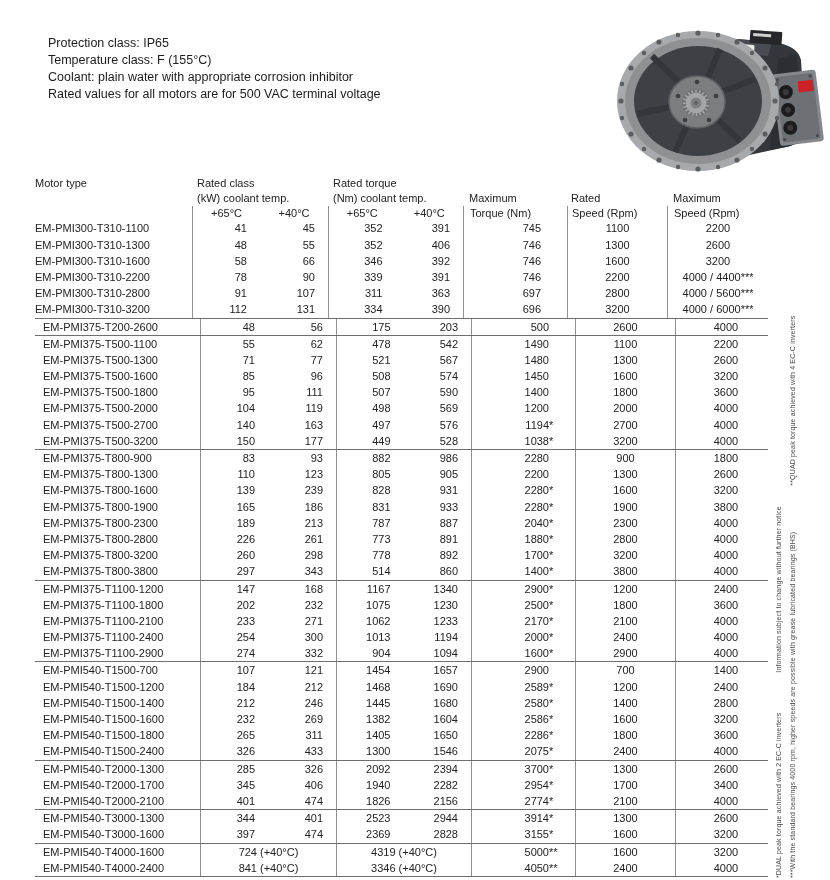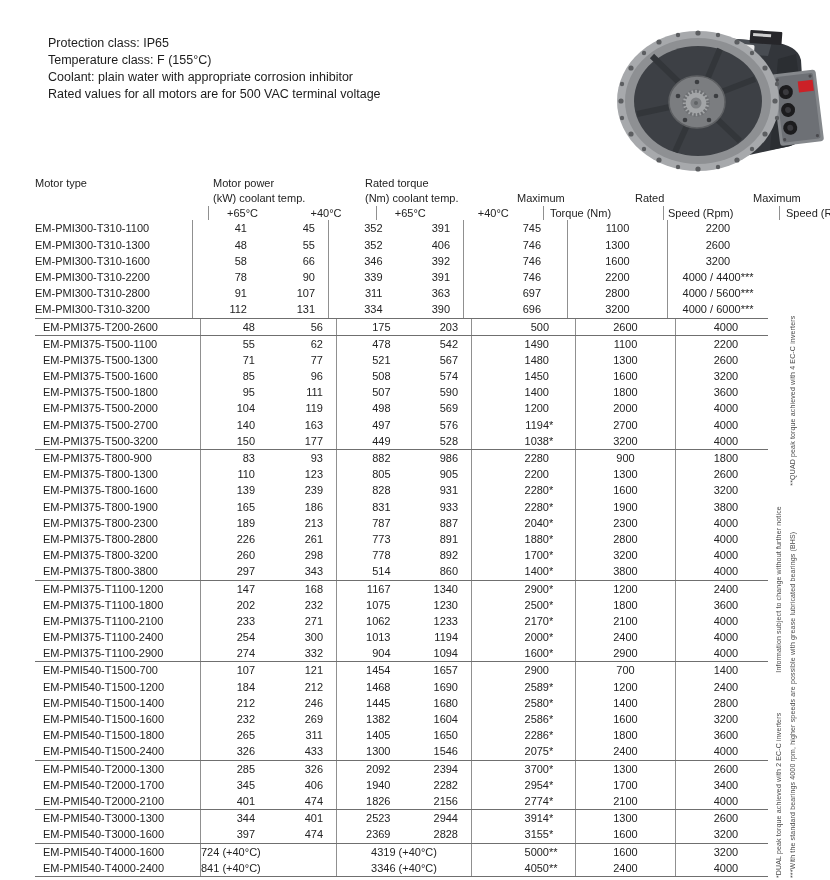--- a/index.html
+++ b/index.html
@@ -8,40 +8,40 @@
   .sheet { position:relative; width:830px; height:880px; background:#fff; overflow:hidden; }
 
   
   .info { position:absolute; left:48px; top:35px; font-size:12.5px; line-height:17px; color:#1c1c1c; }
 
   
   .photo { position:absolute; left:600px; top:14px; width:228px; height:158px; }
 
   
   .table { position:absolute; left:35px; top:176px; width:733px; font-size:11px; }
-  .hrow { display:flex; height:14.8px; line-height:14.8px; white-space:nowrap;gap:16px; }
+  .hrow { display:flex; height:14.8px; line-height:14.8px; white-space:nowrap; }
   .hc { flex:none; }
   .w-motor  { width:157px; }
   .w-power  { width:136px; padding-left:5px; }
   .w-torque { width:135px; padding-left:5px; }
   .w-maxt   { width:104px; padding-left:6px; }
   .w-rspeed { width:100px; padding-left:4px; }
   .w-mspeed { width:101px; padding-left:6px; }
   .sub { width:68px; text-align:center; }
   .subt { width:67.5px; text-align:center; }
 
   .tbody { border-bottom:1.5px solid #6f6f6f; }
   .tgroup.sep { border-top:1.5px solid #6f6f6f;padding-left:8px; }
   .trow { display:flex; height:16.2px; line-height:16.2px; white-space:nowrap; }
   .cell { flex:none; overflow:visible; }
   .bl { border-left:1px solid #909090; }
   .c-motor { width:157px; text-align:left; }
   .c-p { width:68px; text-align:right; padding-right:13px; }
   .c-t { width:67.5px; text-align:right; padding-right:13px; }
-  .c-pspan { width:136px; text-align:left; }
+  .c-pspan { width:136px; text-align:center; }
   .c-tspan { width:135px; text-align:center; }
   .c-maxt { width:104px; text-align:right; padding-right:26px; }
   .c-maxt .star { display:inline-block; width:0; white-space:pre; vertical-align:top; }
   .c-rspeed { width:100px; text-align:center; }
   .c-mspeed { width:101px; text-align:center; }
 
   
   .footnotes { position:absolute; right:32px; top:268px; height:610px; display:flex; flex-direction:row; gap:4px; }
   .vline { writing-mode:vertical-rl; transform:rotate(180deg); font-size:7px; letter-spacing:.15px; color:#4a4a4a; height:610px; line-height:10px; }
   .vgap1 { display:inline-block; block-size:0; inline-size:46px; }
@@ -140,21 +140,21 @@
       <circle cx="96" cy="89" r="12" fill="none" stroke="#6e7073" stroke-width="3.5" stroke-dasharray="2.2 1.6"></circle>
       <circle cx="96" cy="89" r="5.5" fill="#7e8083"></circle>
       <circle cx="96" cy="89" r="2" fill="#606265"></circle>
     </svg>
   </div>
 
   <div class="table">
     <div class="thead">
       <div class="hrow">
         <div class="hc w-motor">Motor type</div>
-        <div class="hc w-power">Motor power</div>
+        <div class="hc w-power">Rated class</div>
         <div class="hc w-torque">Rated torque</div>
       </div>
       <div class="hrow">
         <div class="hc w-motor"></div>
         <div class="hc w-power">(kW) coolant temp.</div>
         <div class="hc w-torque">(Nm) coolant temp.</div>
         <div class="hc w-maxt">Maximum</div>
         <div class="hc w-rspeed">Rated</div>
         <div class="hc w-mspeed">Maximum</div>
       </div>

